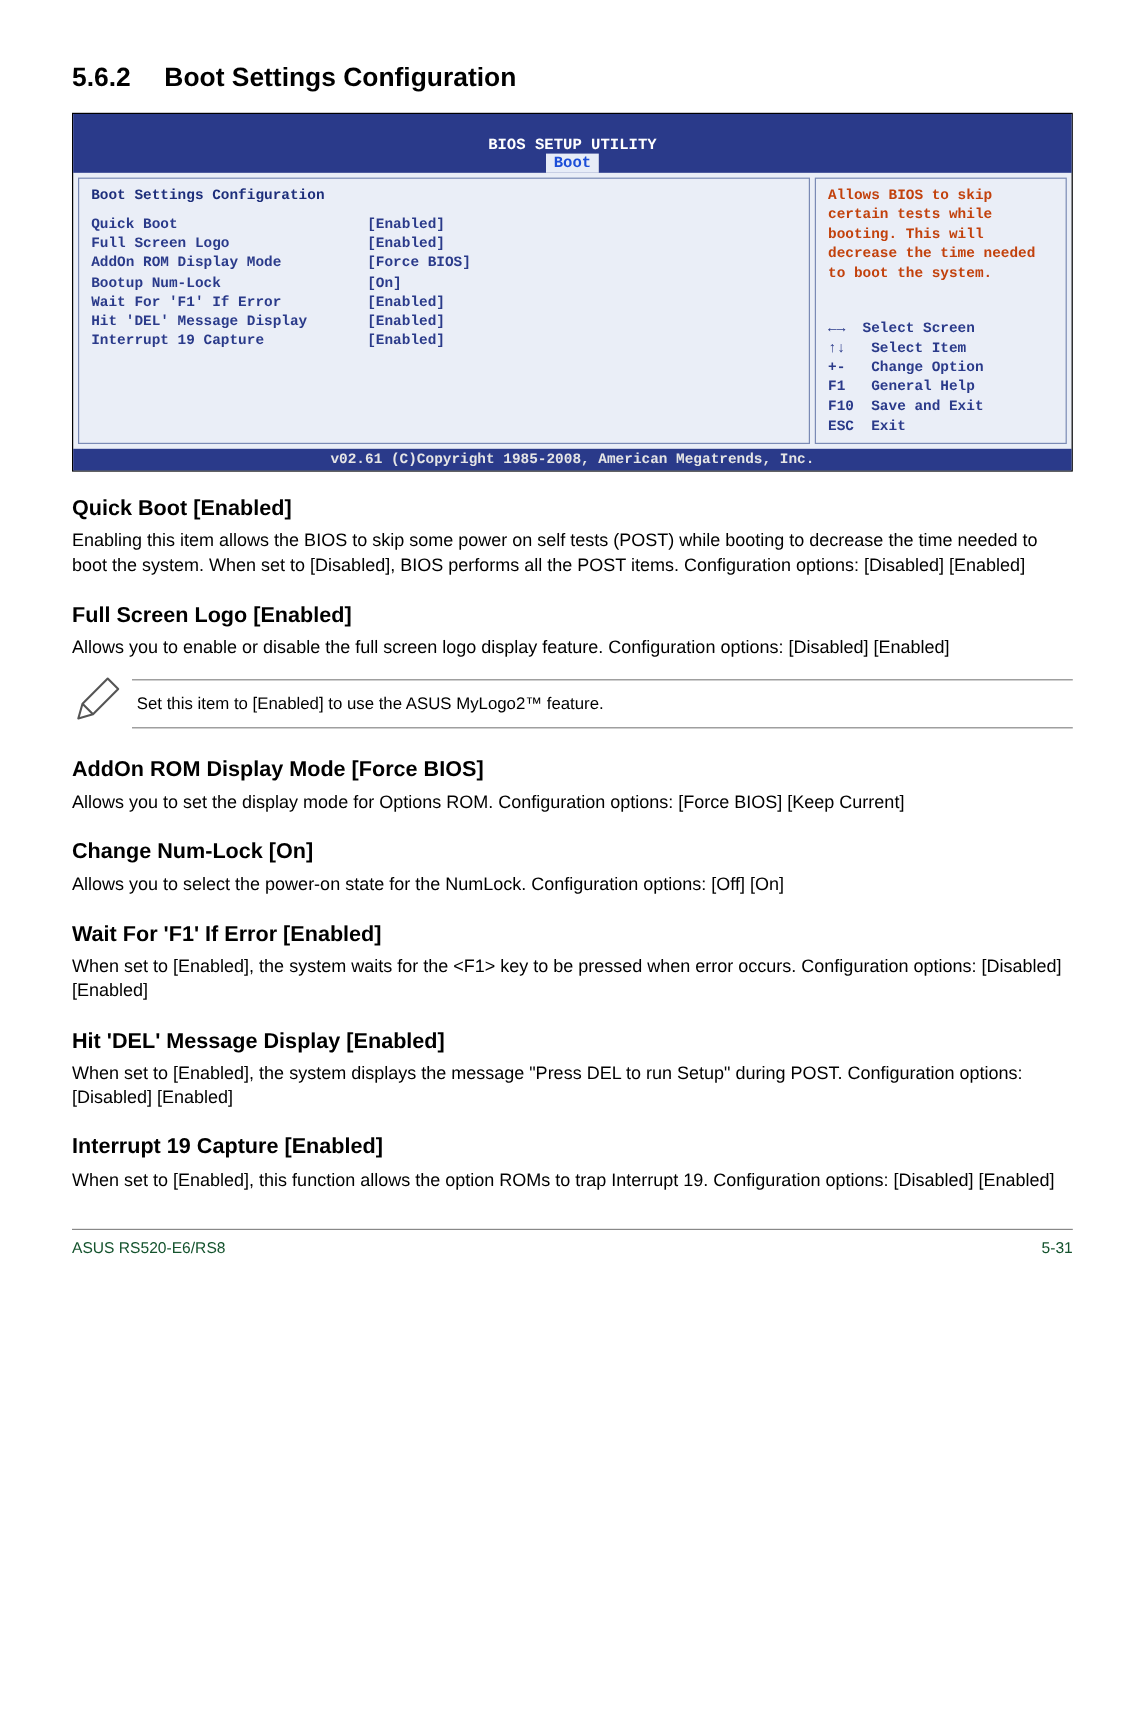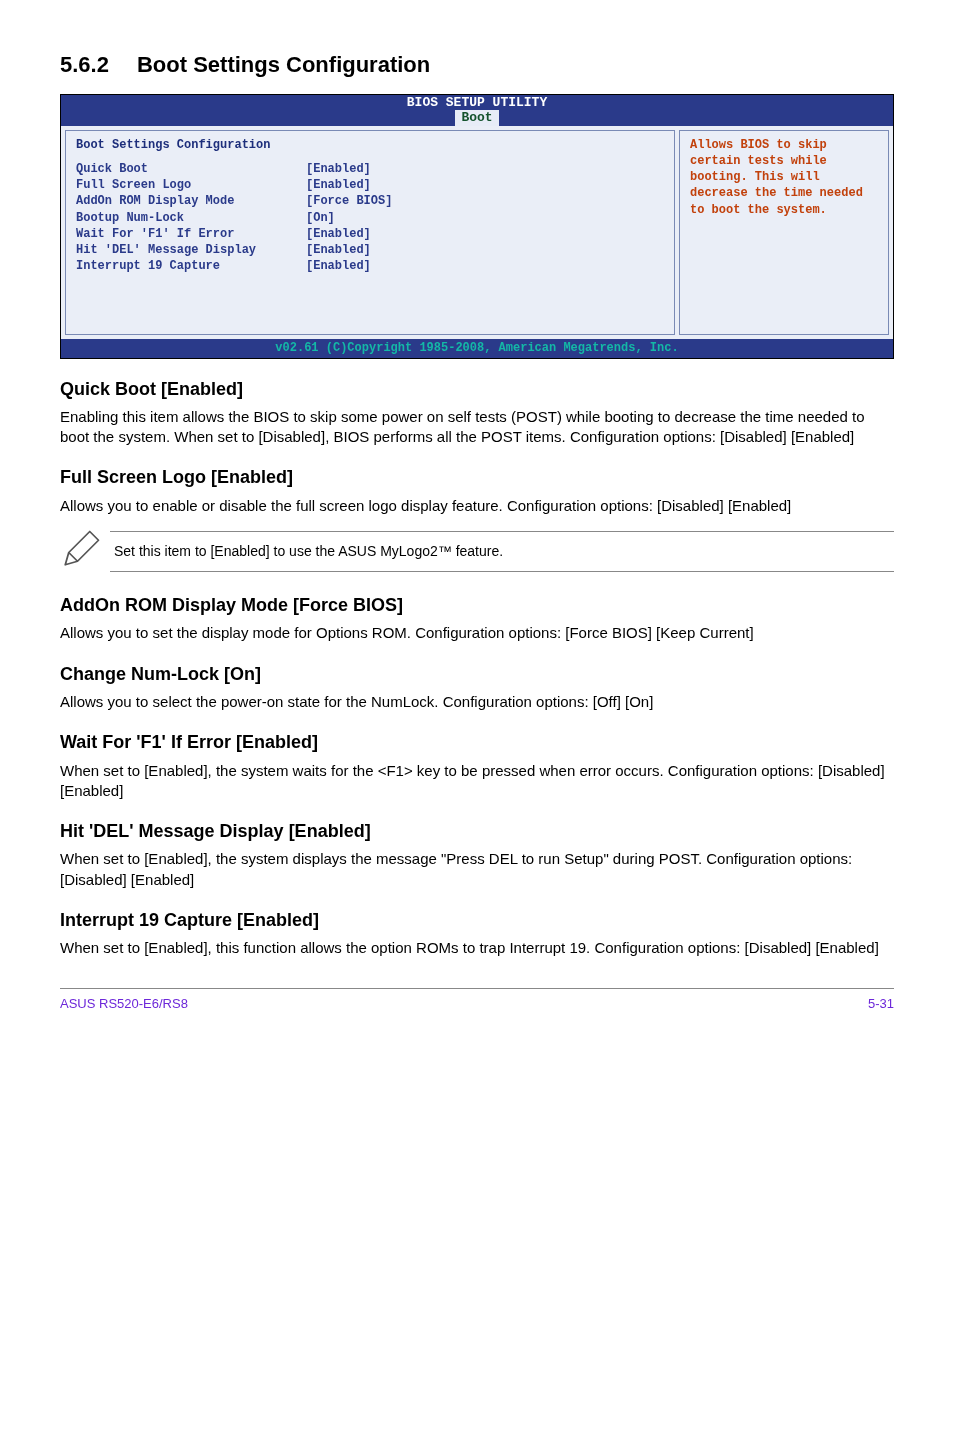--- a/index.html
+++ b/index.html
@@ -23,27 +23,27 @@
     background: #eaeef7;
     margin-bottom: 10px;
   }
   .bios-header {
     background: #2a3a8a;
     color: #fff;
     text-align: center;
     font-family: "Courier New", monospace;
     font-weight: bold;
     font-size: 13px;
-    padding: 0 0 0 0;
+    padding: 18px 0 0 0;
     line-height: 1.2;
   }
   .bios-tab {
     display: inline-block;
     background: #e7ecf7;
-    color: #14532d;
+    color: #1d4ed8;
     padding: 0 6px;
     font-weight: bold;
   }
   .bios-body {
     display: flex;
     font-family: "Courier New", monospace;
     font-size: 12px;
     color: #2a3a8a;
     font-weight: bold;
   }
@@ -64,21 +64,21 @@
     padding: 6px 10px;
     display: flex;
     flex-direction: column;
     justify-content: space-between;
   }
   .bios-help-top { color: #c2410c; }
   .bios-nav { margin-top: 30px; }
   .bios-nav div { white-space: pre; }
   .bios-footer {
     background: #2a3a8a;
-    color: #14b8a6;
+    color: #e5e5e5;
     text-align: center;
     font-family: "Courier New", monospace;
     font-weight: bold;
     font-size: 12px;
     padding: 1px 0;
   }
   h3.subhead {
     font-size: 18px;
     font-weight: bold;
     margin-top: 18px;
@@ -99,21 +99,21 @@
     padding: 10px 4px;
     font-size: 14px;
   }
   .footer-line {
     border-top: 1px solid #888;
     margin-top: 30px;
     padding-top: 6px;
     display: flex;
     justify-content: space-between;
     font-size: 13px;
-    color: #6d28d9;
+    color: #14532d;
   }
 </style>
 </head>
 <body>
 
 <div class="section-heading">
   <span class="num">5.6.2</span><span>Boot Settings Configuration</span>
 </div>
 
 <div class="bios-box">
@@ -148,20 +148,28 @@
           <span class="k">Hit 'DEL' Message Display</span>
           <span class="v">[Enabled]</span>
         </div>
       <div class="bios-row">
           <span class="k">Interrupt 19 Capture</span>
           <span class="v">[Enabled]</span>
         </div>
     </div>
     <div class="bios-right">
       <div class="bios-help-top">Allows BIOS to skip certain tests while booting. This will decrease the time needed to boot the system.</div>
+      <div class="bios-nav">
+        <div>←→  Select Screen</div>
+        <div>↑↓   Select Item</div>
+        <div>+-   Change Option</div>
+        <div>F1   General Help</div>
+        <div>F10  Save and Exit</div>
+        <div>ESC  Exit</div>
+      </div>
     </div>
   </div>
   <div class="bios-footer">v02.61 (C)Copyright 1985-2008, American Megatrends, Inc.</div>
 </div>
 
 <h3 class="subhead">Quick Boot [Enabled]</h3>
 <p class="body">Enabling this item allows the BIOS to skip some power on self tests (POST) while booting to decrease the time needed to boot the system. When set to [Disabled], BIOS performs all the POST items. Configuration options: [Disabled] [Enabled]</p>
 
 <h3 class="subhead">Full Screen Logo [Enabled]</h3>
 <p class="body">Allows you to enable or disable the full screen logo display feature. Configuration options: [Disabled] [Enabled]</p>

